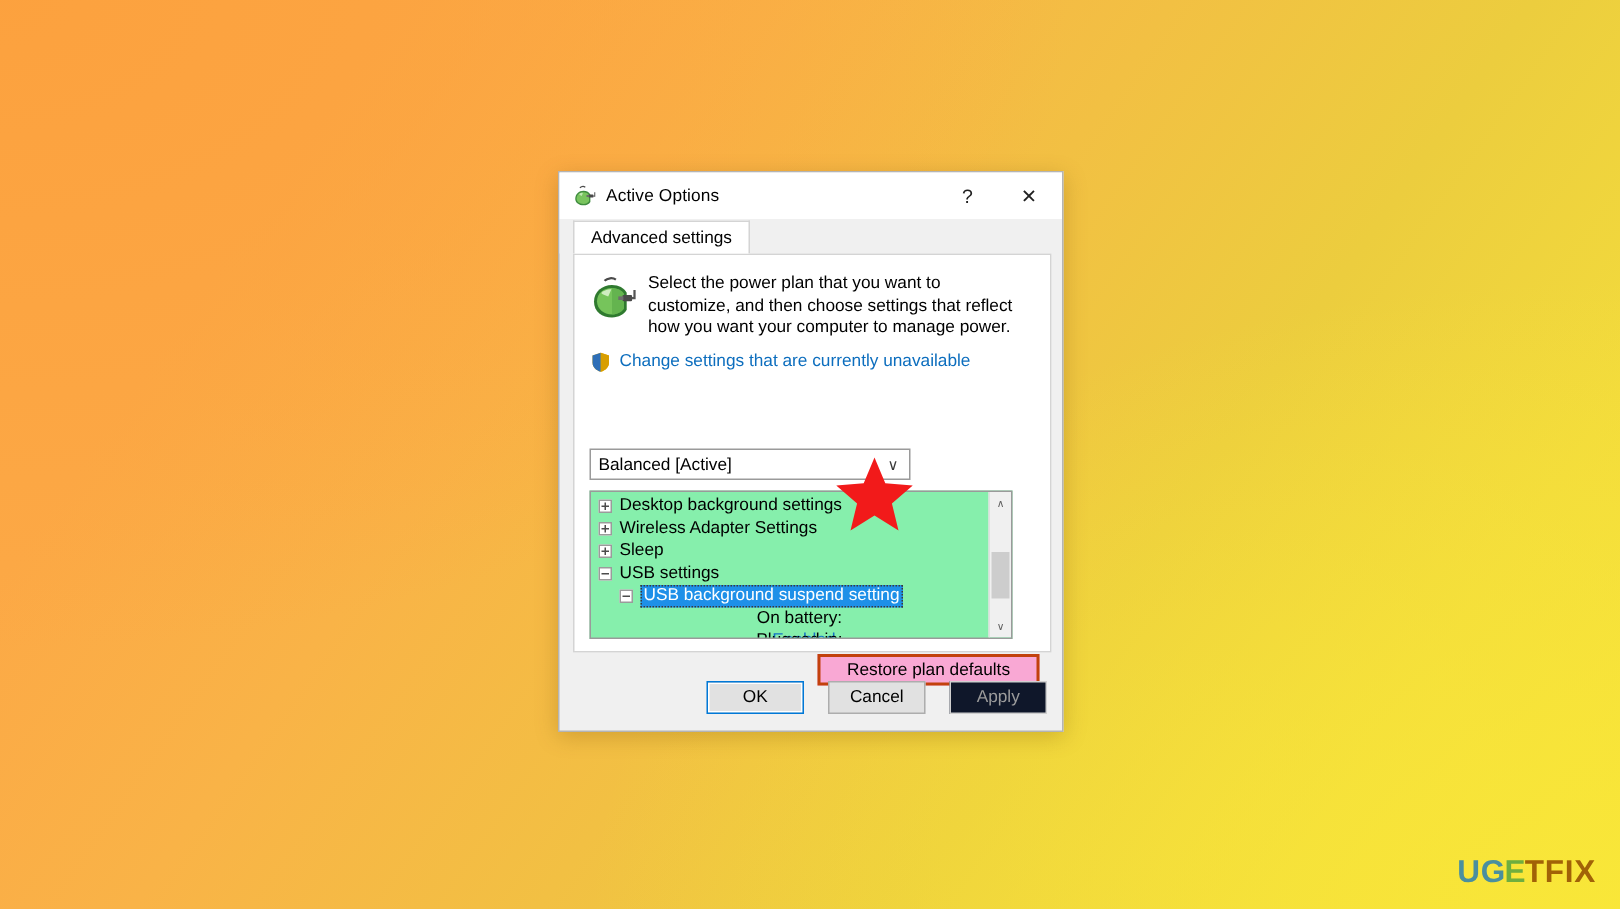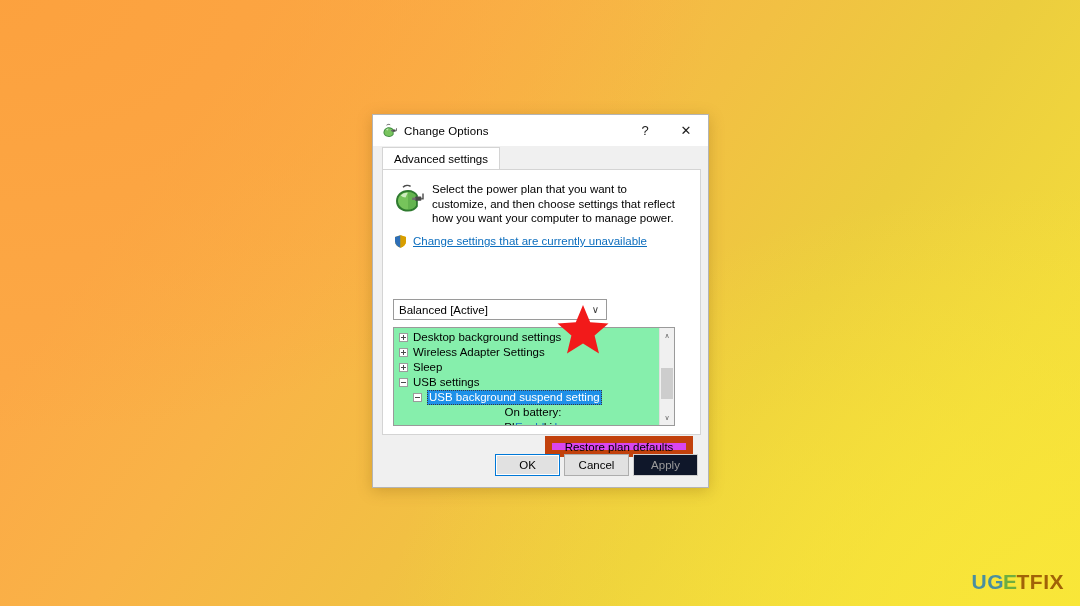--- a/index.html
+++ b/index.html
@@ -140,21 +140,20 @@
     align-items: center;
     padding: 8px 0 0 10px;
   }
   .shield-icon {
     width: 15px; height: 15px;
     flex: 0 0 15px;
     margin-right: 5px;
   }
   .ulink {
     color: #0d6ebe;
-    text-decoration: underline;
     font-size: 11.5px;
     cursor: pointer;
     text-align: right;
   }
 
   
   .combo {
     position: absolute;
     left: 10px;
     top: 129px;
@@ -261,40 +260,40 @@
     background: #cdcdcd;
   }
 
   
   .restore-btn {
     position: absolute;
     left: 162px;
     top: 266px;
     width: 148px;
     height: 21px;
-    background: #d946ef;
-    border: 7px solid #c2410c;
+    background: #f9a8d4;
+    border: 2px solid #c2410c;
     font-size: 11.5px;
     display: flex;
     align-items: center;
     justify-content: center;
     cursor: default;
   }
 
   
   .footer {
     position: absolute;
     left: 0; right: 0;
     bottom: 0;
     height: 44px;
     display: flex;
     align-items: center;
     justify-content: flex-end;
     padding-right: 10px;
-    gap: 4px;
+    gap: 16px;
   }
   .btn {
     width: 65px;
     height: 22px;
     font-size: 11.5px;
     display: flex;
     align-items: center;
     justify-content: center;
     background: #e1e1e1;
     border: 1px solid #adadad;
@@ -348,21 +347,21 @@
       <svg width="16" height="16" viewBox="0 0 16 16">
         <path d="M2.5 9.5 C2.5 6.5 5 4.2 8 4.2 C10.2 4.2 11.8 5.2 12.6 6.8 L12.6 11.6 C11.7 13 10 13.9 8 13.9 C5 13.9 2.5 12.3 2.5 9.5 Z" fill="#3f8c3f"></path>
         <path d="M3.4 9.4 C3.4 7.1 5.4 5.2 8 5.2 C9.6 5.2 10.9 5.9 11.7 7 L11.7 11.2 C11 12.3 9.6 13 8 13 C5.4 13 3.4 11.7 3.4 9.4 Z" fill="#79c45e"></path>
         <path d="M5 6.4 C5.9 5.7 6.9 5.5 7.6 5.6 L6.8 7.6 C6.2 7.4 5.5 7 5 6.4 Z" fill="#cdeec0" opacity="0.85"></path>
         <rect x="11.4" y="6.6" width="3.2" height="2.1" rx="0.4" fill="#4a4a4a"></rect>
         <rect x="10.0" y="7.0" width="1.8" height="1.3" fill="#6b6b6b"></rect>
         <path d="M14.5 7.7 L15.6 7.7 L15.6 5.2" stroke="#5a5a5a" stroke-width="0.9" fill="none"></path>
         <path d="M5.6 2.2 C6.6 1.3 8.2 1.1 9.2 1.8" stroke="#4a4a4a" stroke-width="0.9" fill="none"></path>
       </svg>
     </span>
-    <span class="tb-title">Change Options</span>
+    <span class="tb-title">Active Options</span>
     <div class="tb-buttons">
       <div class="tb-btn">?</div>
       <div class="tb-btn close">✕</div>
     </div>
   </div>
 
   <div class="tabstrip">
     <div class="tab">
       <span>Advanced settings</span>
     </div>

